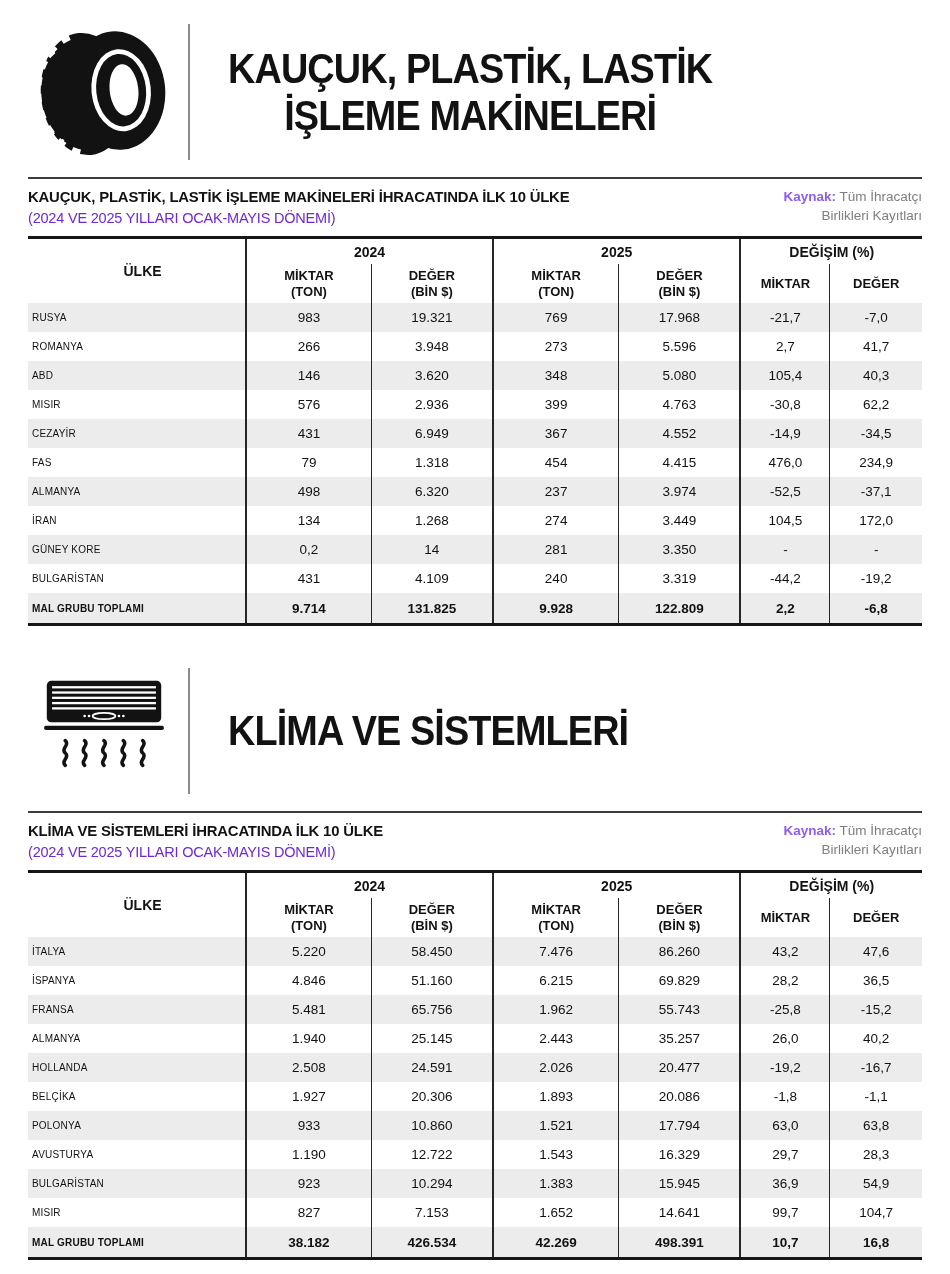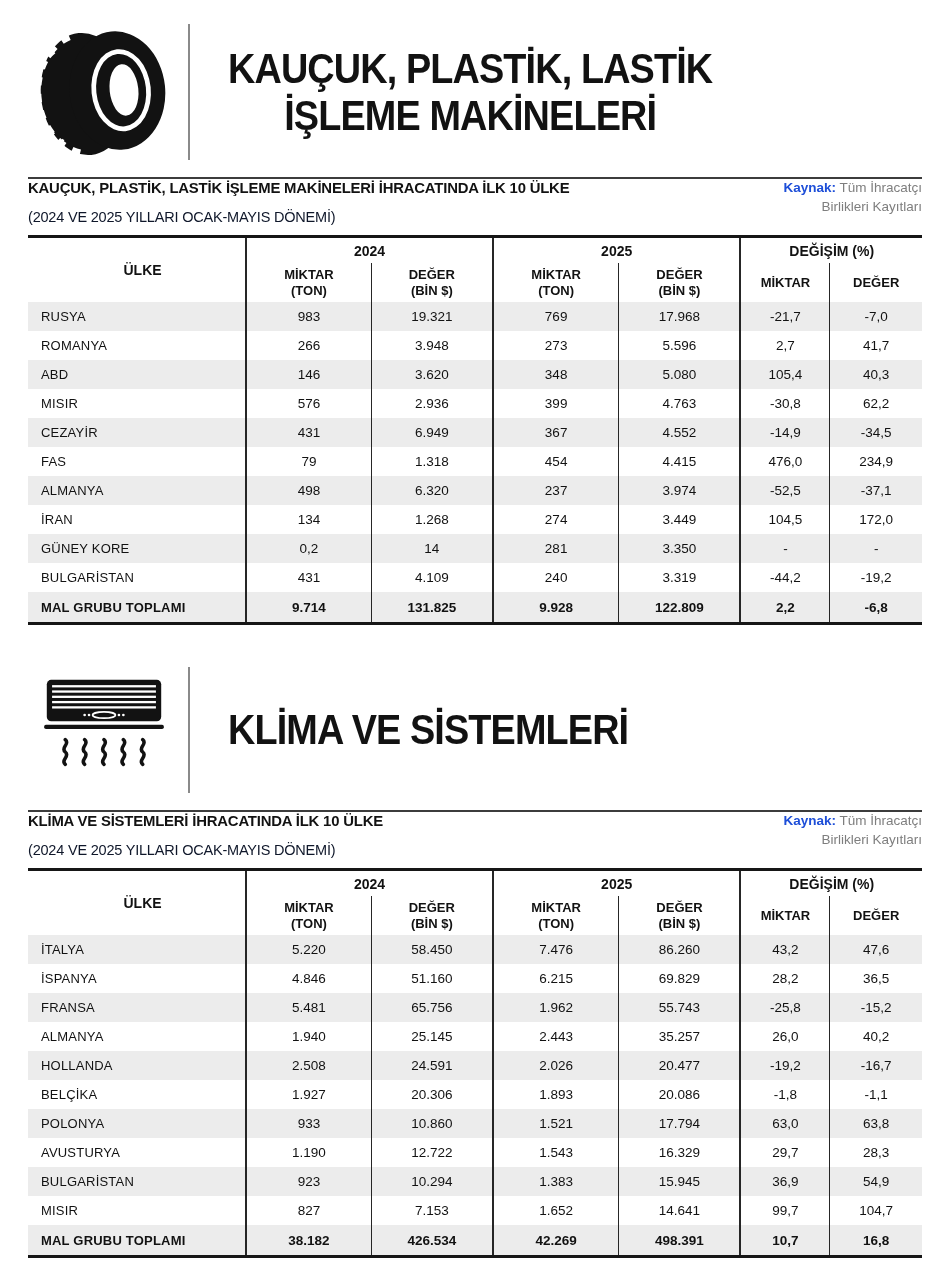--- a/index.html
+++ b/index.html
@@ -27,42 +27,42 @@
     transform: scaleX(0.88);
     transform-origin: left center;
     white-space: nowrap;
     color: #121212;
   }
   #header-1 { height: 136px; text-align: center; }
   #header-2 { height: 126px; margin-top: 42px; }
 
   
   .table-block { margin-top: 17px; border-top: 2px solid #3c3c3c; }
-  .table-title-row { display: flex; justify-content: space-between; }
+  .table-title-row { display: flex; justify-content: space-between; padding-top: 9px; }
   .t-title { font-size: 15.5px; font-weight: bold; letter-spacing: -0.2px; transform: scaleX(0.96); transform-origin: left center; white-space: nowrap; }
-  .t-sub { font-size: 14.5px; margin-top: 12px; letter-spacing: -0.2px; color: #0f172a; }
+  .t-sub { font-size: 14.5px; margin-top: 4px; letter-spacing: -0.2px; color: #6d28d9; }
   .source { text-align: right; font-size: 13.5px; line-height: 1.4; color: #7e7e7e; white-space: nowrap; }
-  .source .src-label { color: #1d4ed8; font-weight: bold; }
+  .source .src-label { color: #8b5cf6; font-weight: bold; }
 
   
   table {
     width: 100%;
     border-collapse: collapse;
     table-layout: fixed;
     margin-top: 10px;
     border-top: 3px solid #161616;
     border-bottom: 3px solid #161616;
   }
   th, td { padding: 0; }
   thead .year-row th { height: 25px; font-size: 14px; font-weight: bold; text-align: center; vertical-align: middle; }
   thead .sub-row th { height: 39px; font-size: 13px; font-weight: bold; text-align: center; vertical-align: middle; line-height: 1.2; }
   th.ulke { text-align: left; padding-left: 12px; font-size: 14px; font-weight: bold; vertical-align: middle; }
   tbody th {
-    text-align: left; padding-left: 13px;
-    font-weight: normal; font-size: 13px; letter-spacing: 0.2px;
+    text-align: left; padding-left: 4px;
+    font-weight: normal; font-size: 10px; letter-spacing: 0.2px;
     height: 29px; vertical-align: middle;
   }
   tbody td { text-align: center; font-size: 13.5px; vertical-align: middle; }
   tbody tr:nth-child(odd) { background: #ececec; }
   tbody tr.total-row th, tbody tr.total-row td { font-weight: bold; height: 30px; }
   .col-group-start { border-left: 2px solid #262626; }
   .col-inner { border-left: 1px solid #262626; }
 </style>
 </head>
 <body>

